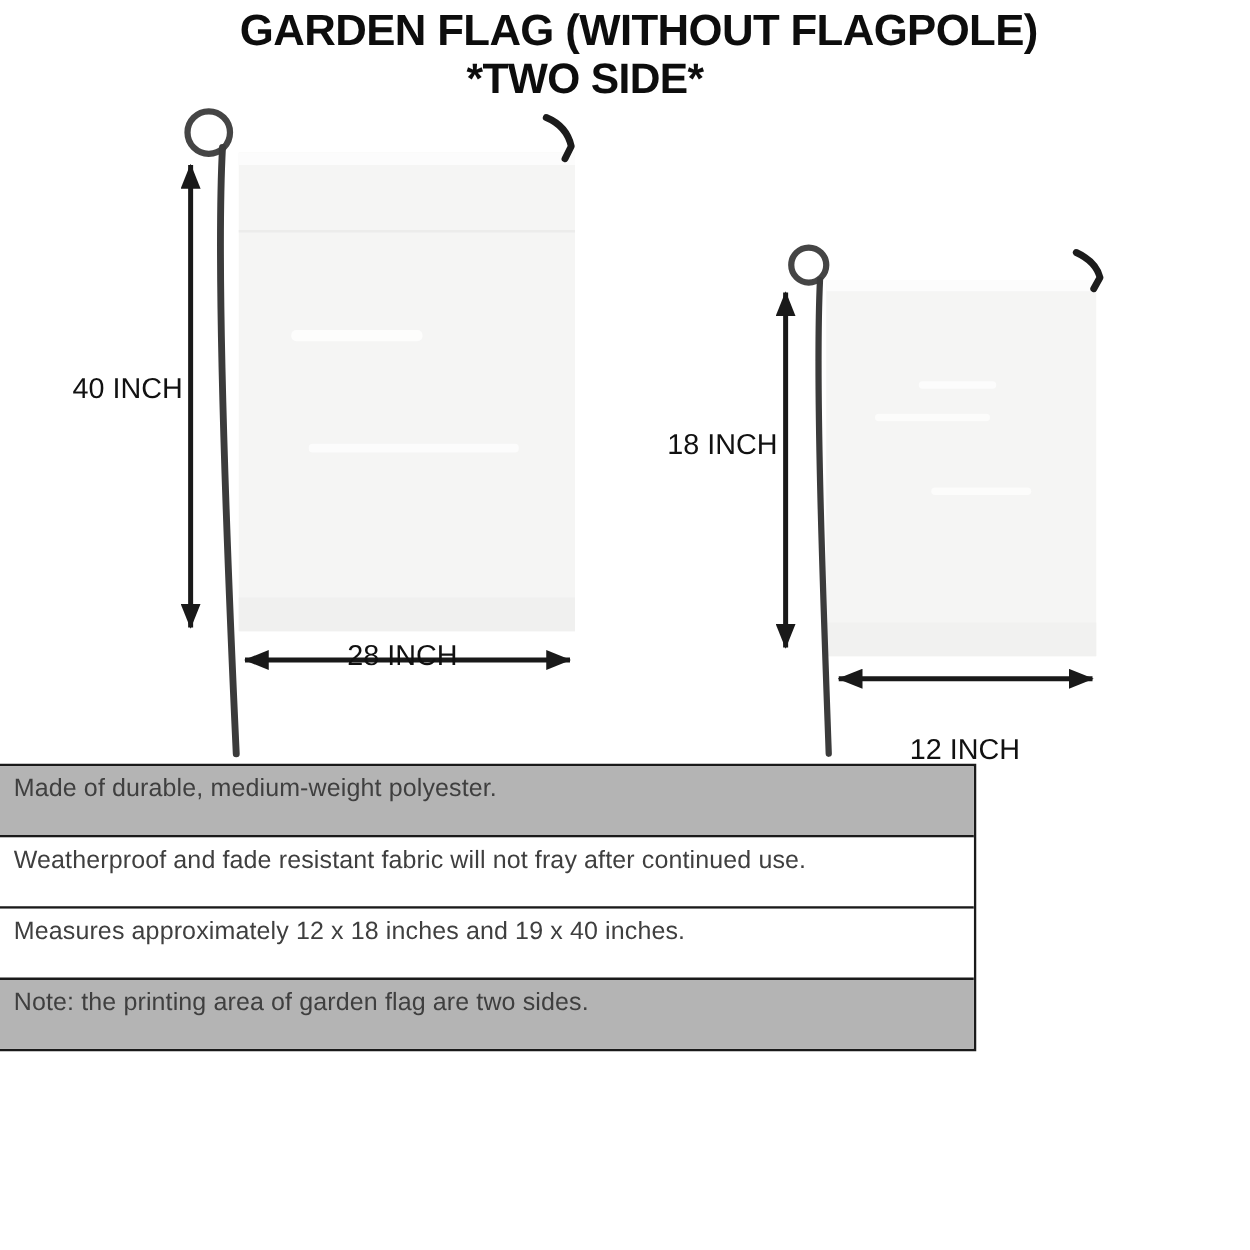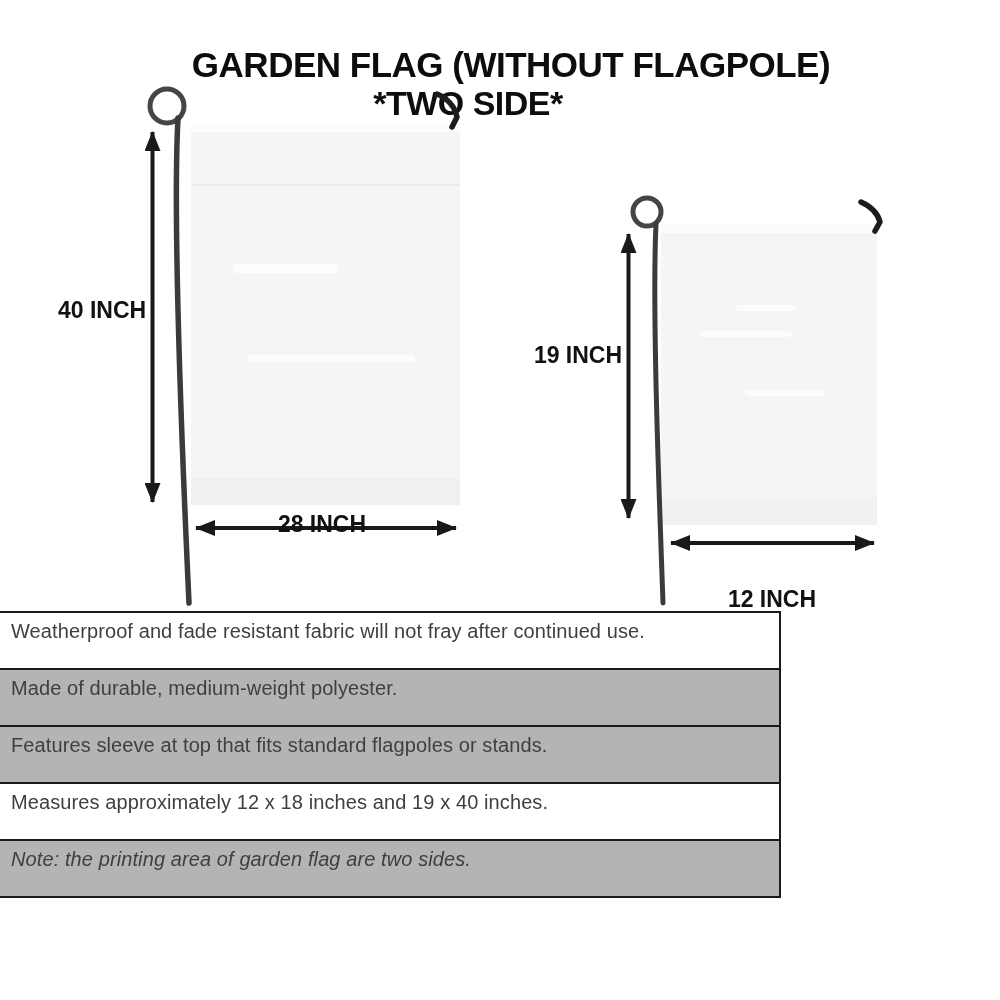--- a/index.html
+++ b/index.html
@@ -6,58 +6,58 @@
   .canvas{
     position:relative;
     width:1000px;height:1000px;
     background:#ffffff;
     overflow:hidden;
     font-family:"Liberation Sans", sans-serif;
   }
   
   .title-wrap{
     position:absolute;top:4px;left:0;width:1000px;
-    text-align:center;color:#0d0d0d;margin-top:40px;
+    text-align:center;color:#0d0d0d;
   }
   .title-line1{
     font-size:35px;font-weight:800;letter-spacing:-0.5px;
     line-height:1.2;transform:translateX(11px);
     white-space:nowrap;
   }
   .title-line2{
     font-size:34px;font-weight:800;letter-spacing:-0.5px;
     line-height:1.05;transform:translateX(-32px);
     white-space:nowrap;
   }
   
   .diagram-svg{position:absolute;top:0;left:0;}
   .dim-label{
     position:absolute;
-    font-size:23px;font-weight:700;color:#111111;
+    font-size:23px;font-weight:400;color:#111111;
     text-align:center;white-space:nowrap;
   }
   .label-40{left:58px;top:297px;width:84px;}
   .label-28{left:252px;top:511px;width:140px;}
   .label-18{left:508px;top:342px;width:140px;}
   .label-12{left:702px;top:550px;width:140px;margin-top:36px;}
   
   .feature-table{
     position:absolute;top:611px;left:-2px;width:779px;
     border:2px solid #1a1a1a;
     background:#ffffff;
   }
   .feature-row{
     height:48px;
     padding:7px 6px 0 11px;
     font-size:20px;
     color:#3f3f3f;
     letter-spacing:0.1px;
     border-bottom:2px solid #1a1a1a;
   }
-  .feature-row:last-child{border-bottom:none;font-style:italic;}
+  .feature-row:last-child{border-bottom:none;}
   .feature-row.shaded{background:#b4b4b4;}
   .feature-row.plain{background:#ffffff;}
 </style>
 </head>
 <body>
 
 <div class="canvas">
 
   <div class="title-wrap">
     <div class="title-line1">GARDEN FLAG (WITHOUT FLAGPOLE)</div>
@@ -103,32 +103,29 @@
 
       <path d="M861,202 C872,207 878,214 880,222 L875,231" fill="none" stroke="#1c1c1c" stroke-width="5.5" stroke-linecap="round" stroke-linejoin="round"></path>
 
       <line x1="628.5" y1="234" x2="628.5" y2="518" stroke="#191919" stroke-width="4" marker-start="url(#arr)" marker-end="url(#arr)"></line>
       <line x1="671" y1="543" x2="874" y2="543" stroke="#191919" stroke-width="4" marker-start="url(#arr)" marker-end="url(#arr)"></line>
     </g>
   </svg>
 
   <div class="dim-label label-40">40 INCH</div>
   <div class="dim-label label-28">28 INCH</div>
-  <div class="dim-label label-18">19 INCH</div>
+  <div class="dim-label label-18">18 INCH</div>
   <div class="dim-label label-12">12 INCH</div>
 
   <div class="feature-table">
-    <div class="feature-row plain">
-      <span>Weatherproof and fade resistant fabric will not fray after continued use.</span>
-    </div>
     <div class="feature-row shaded">
       <span>Made of durable, medium-weight polyester.</span>
     </div>
-    <div class="feature-row shaded">
-      <span>Features sleeve at top that fits standard flagpoles or stands.</span>
+    <div class="feature-row plain">
+      <span>Weatherproof and fade resistant fabric will not fray after continued use.</span>
     </div>
     <div class="feature-row plain">
       <span>Measures approximately 12 x 18 inches and 19 x 40 inches.</span>
     </div>
     <div class="feature-row shaded">
       <span>Note: the printing area of garden flag are two sides.</span>
     </div>
   </div>
 
 </div>

